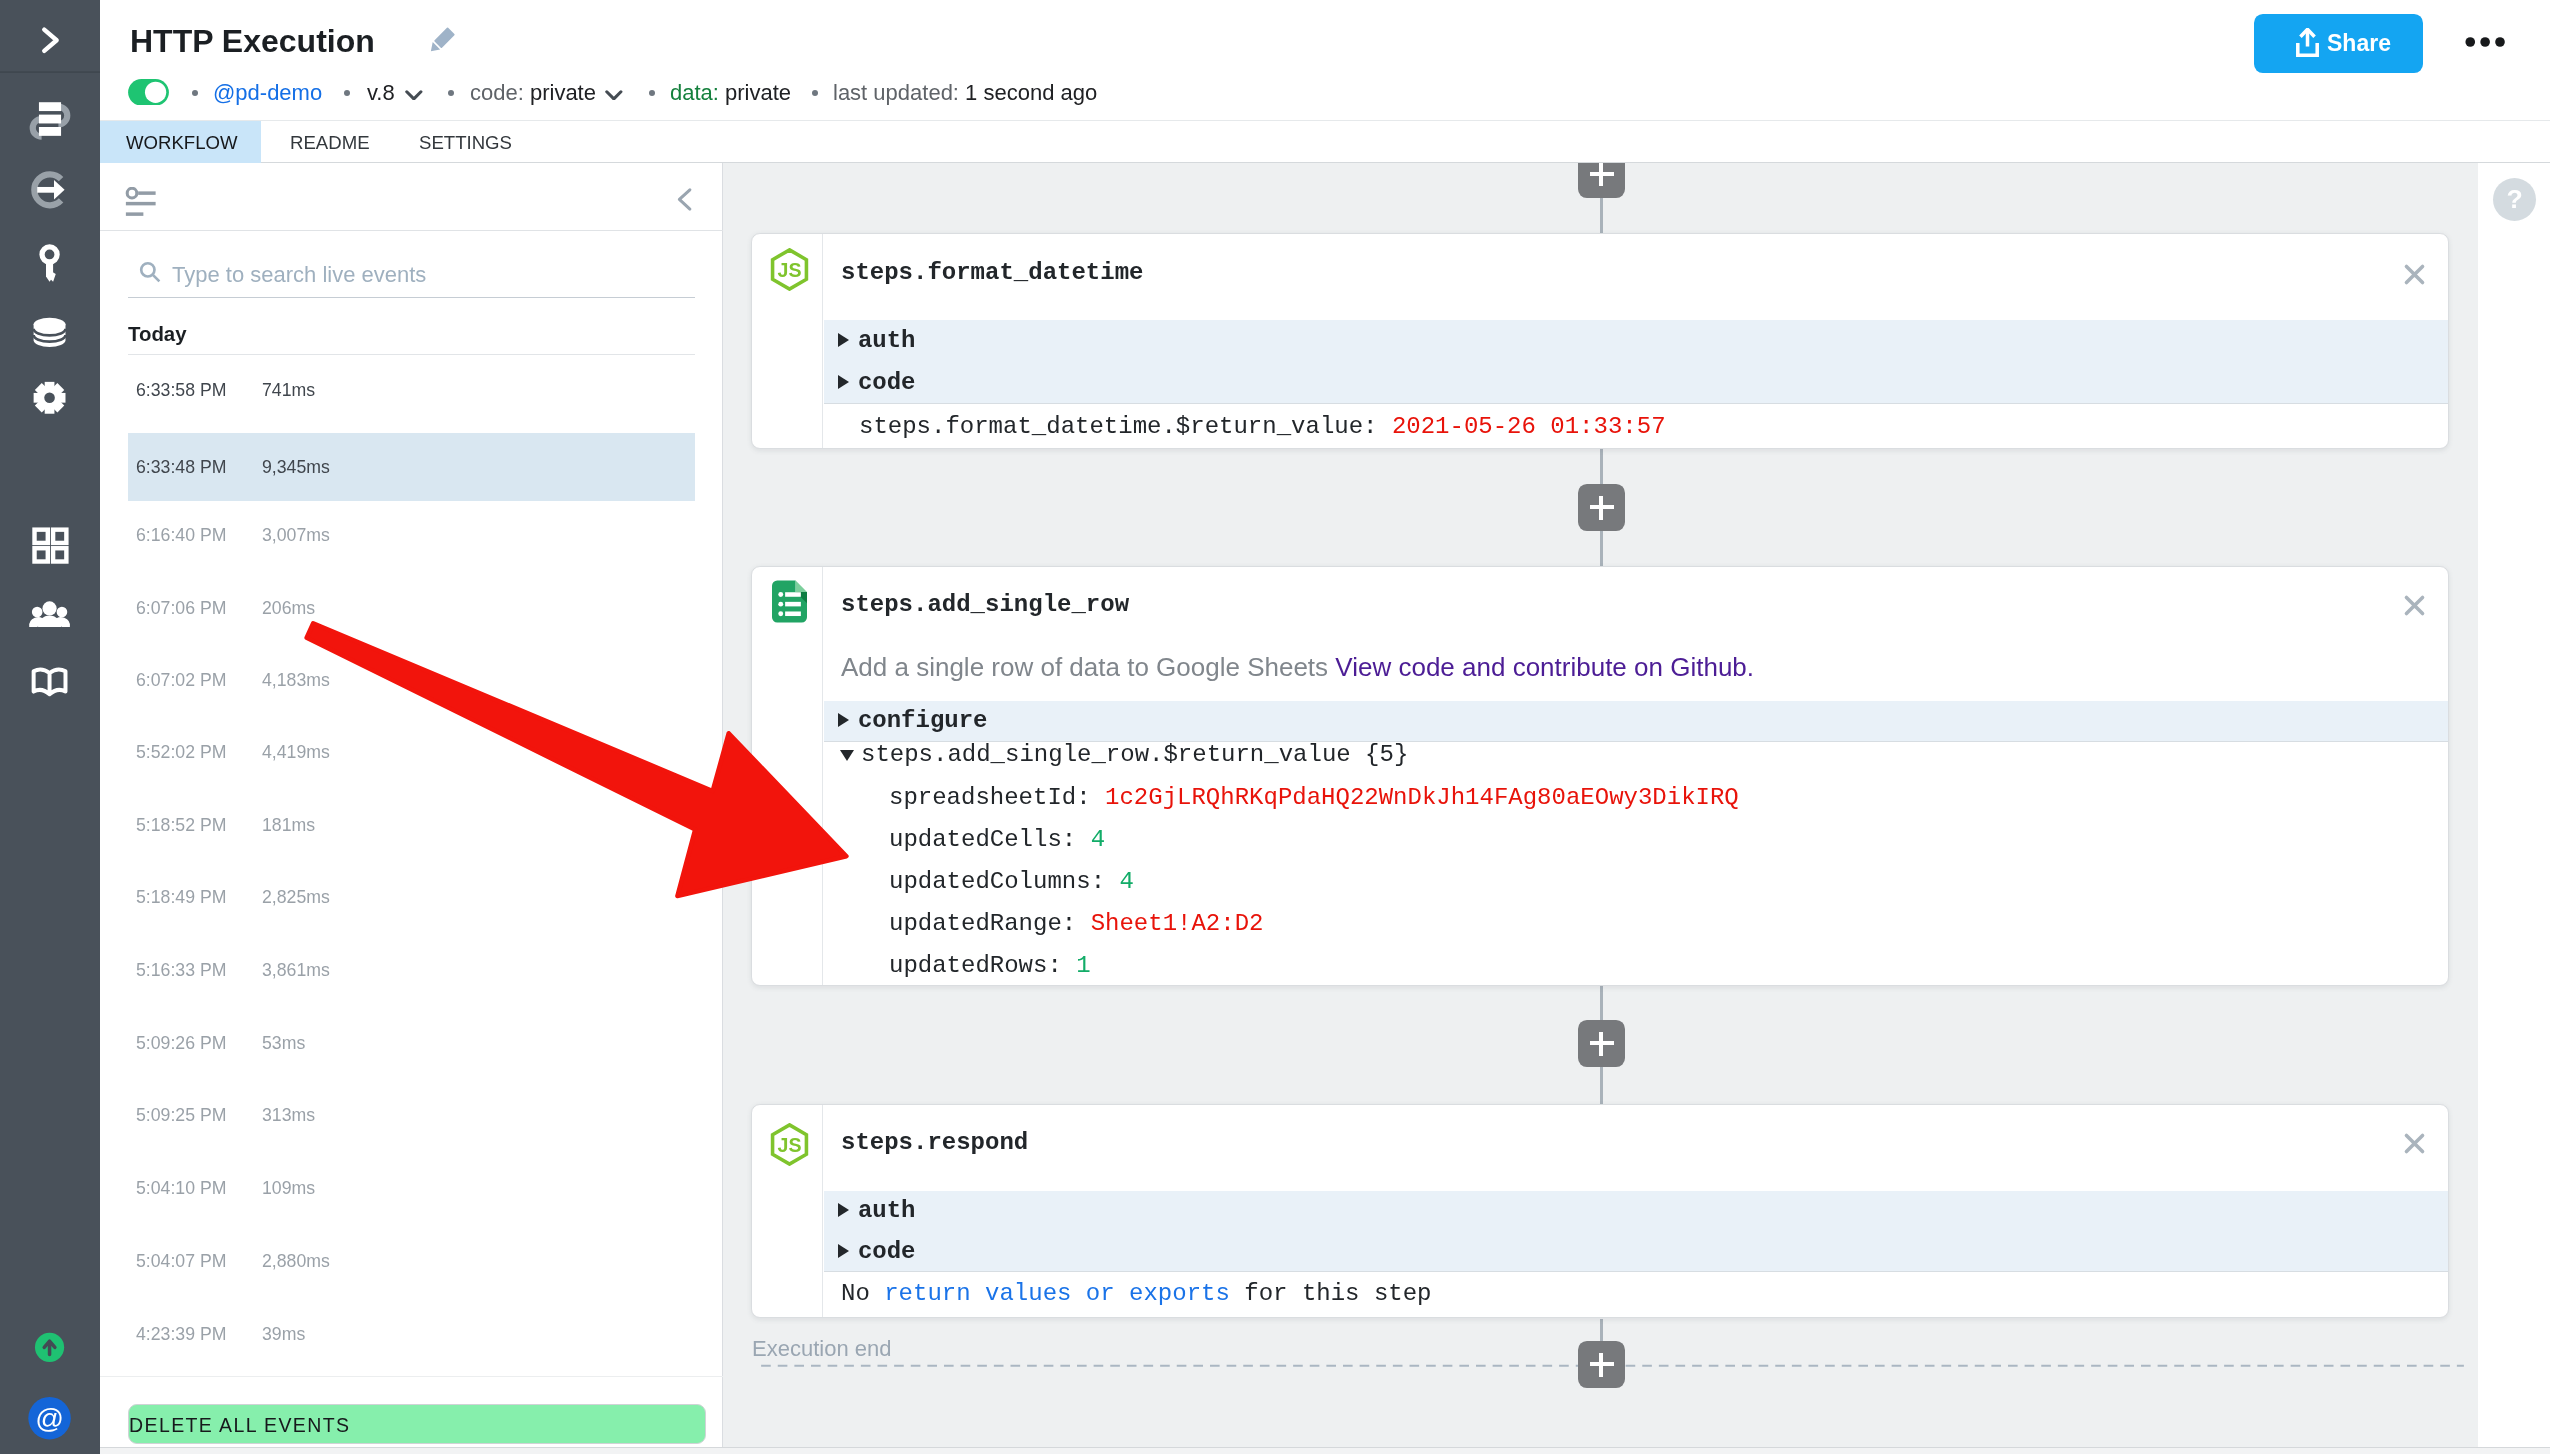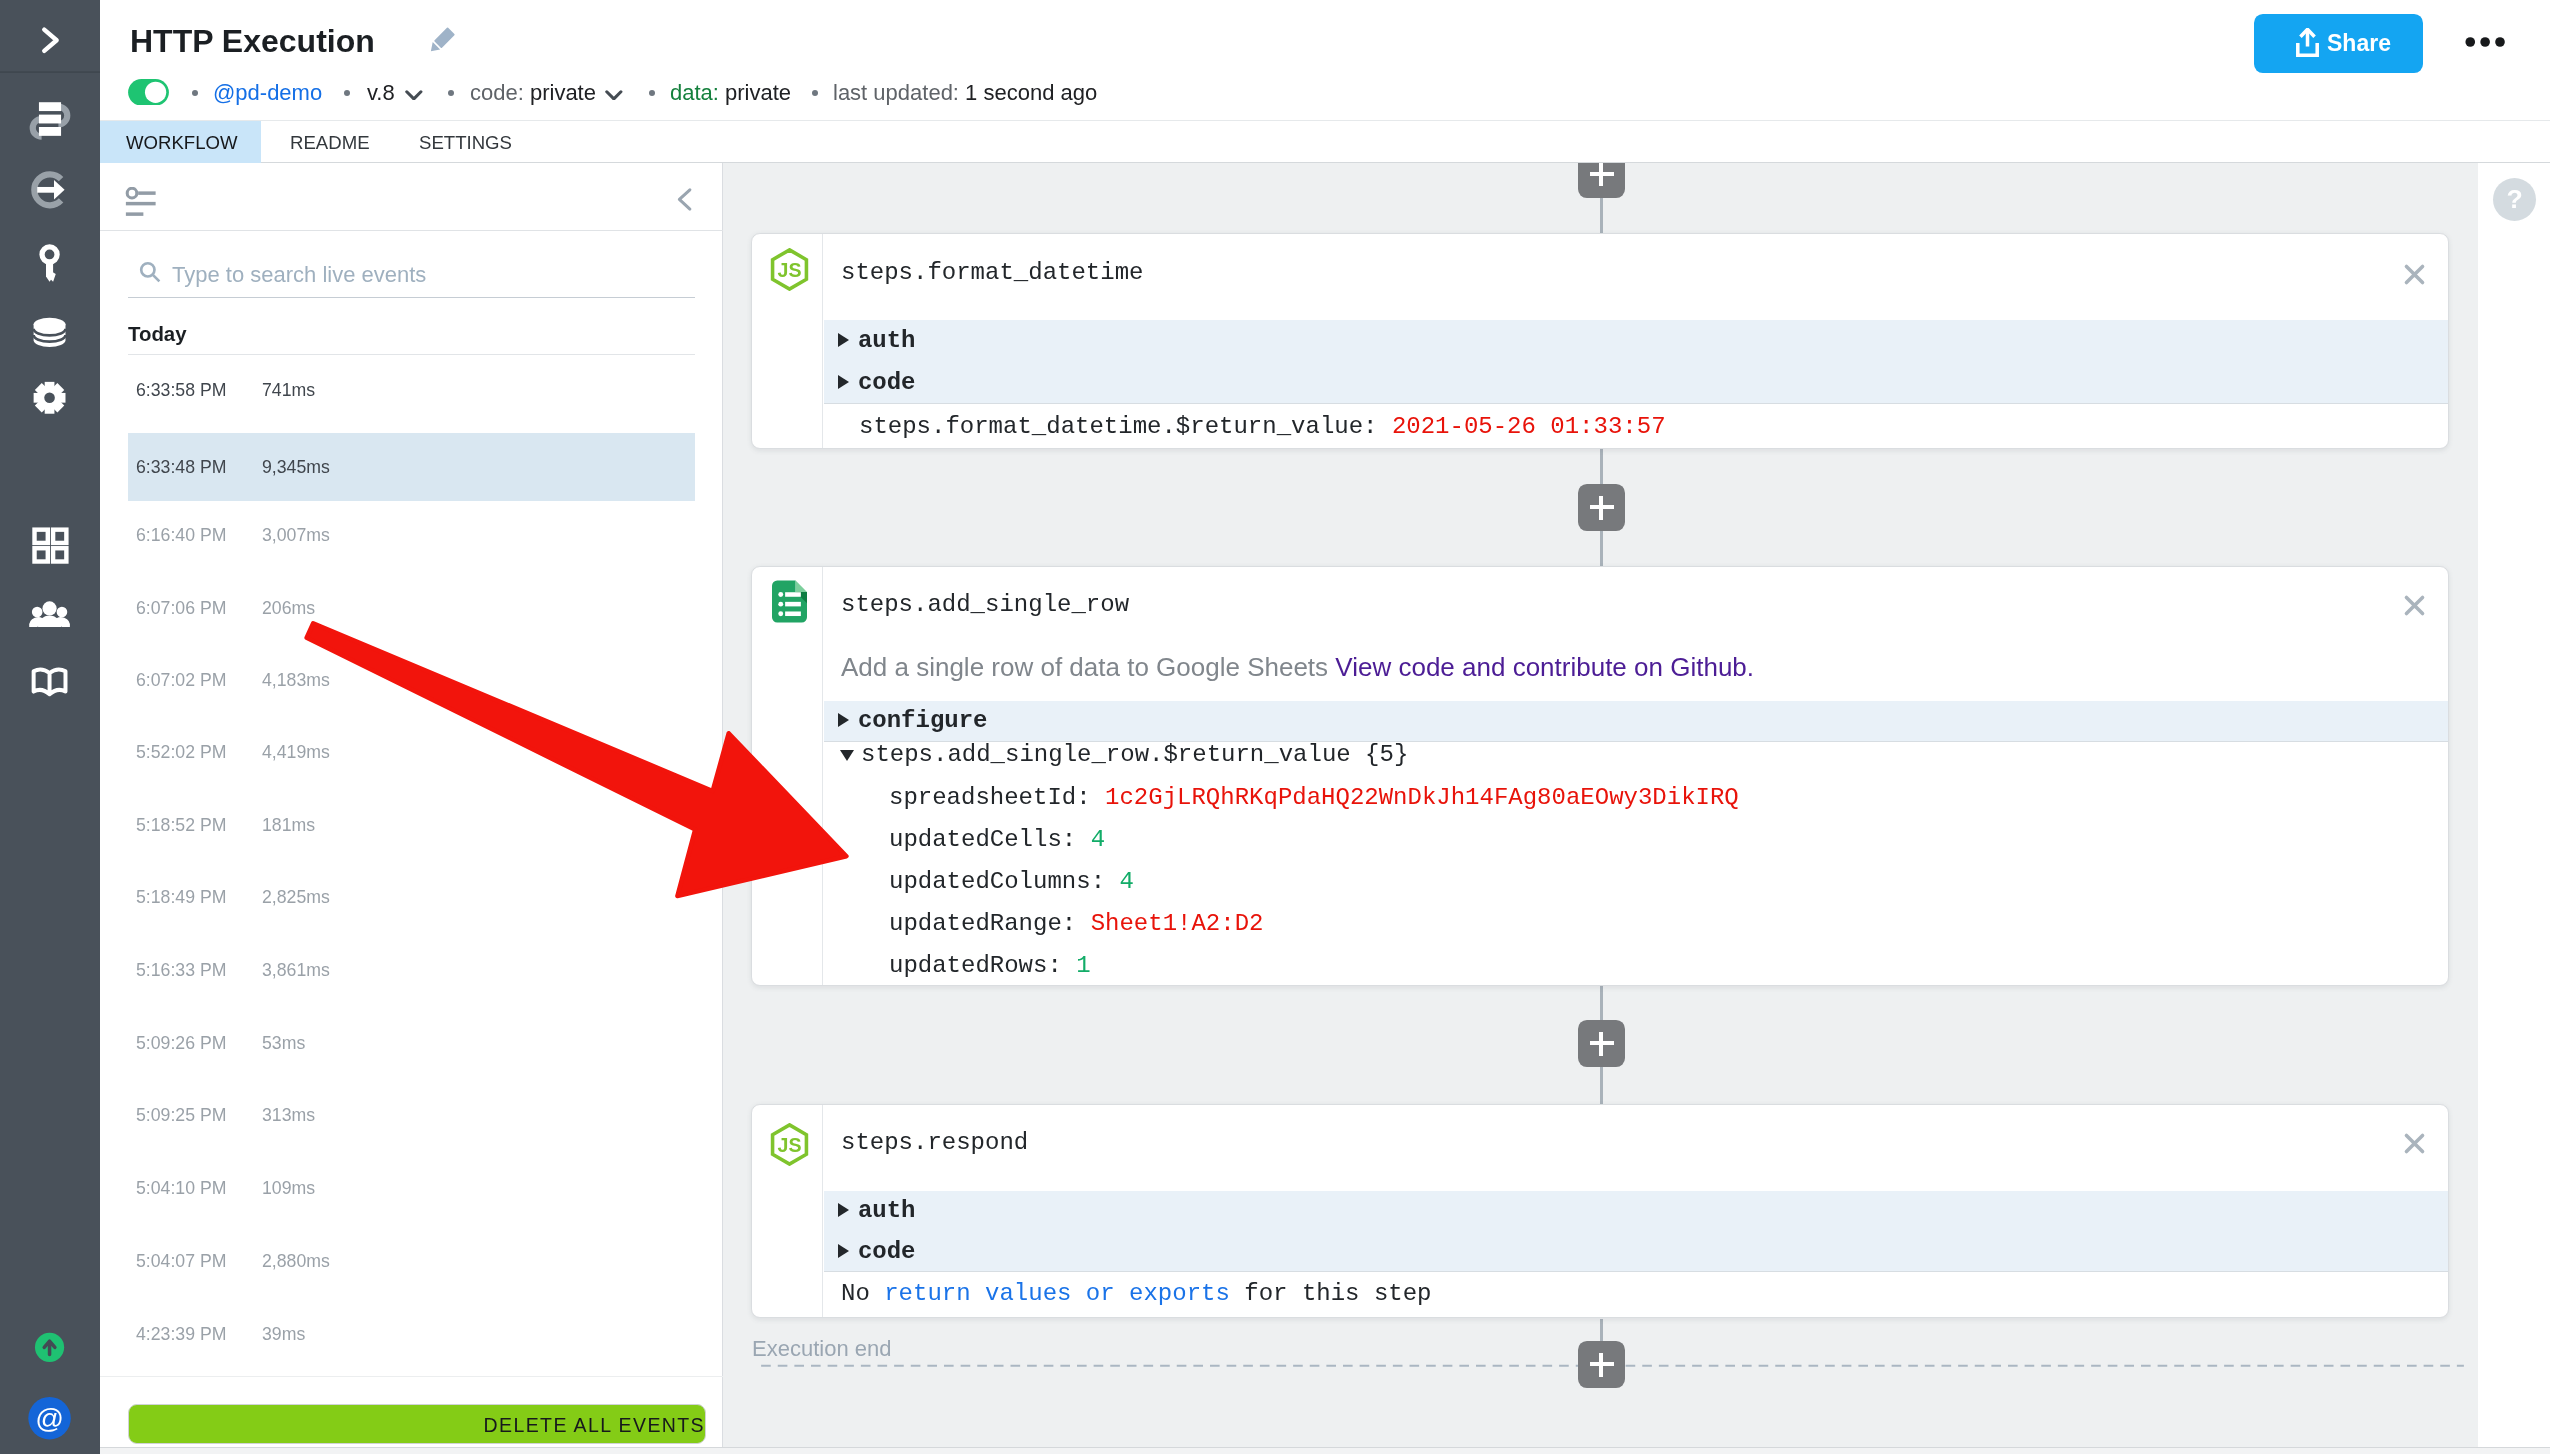--- a/index.html
+++ b/index.html
@@ -35,33 +35,33 @@
   #searchph { position:absolute; left:72px; top:99px; font-size:22px; color:#9fb0bf; }
   #searchline { position:absolute; left:28px; top:134px; width:567px; height:0.9px; background:#c6cdd4; }
   #today { position:absolute; left:28px; top:160px; font-size:20.4px; font-weight:bold; color:#1b1f23; }
   #todayline { position:absolute; left:28px; top:191px; width:567px; height:0.9px; background:#e2e5e8; }
   #selband { position:absolute; left:28px; top:270px; width:567px; height:68px; background:#d9e7f1; }
   .erow { position:absolute; left:0; width:623px; height:26.6px; font-size:17.7px; }
   .etime { position:absolute; left:36px; }
   .edur  { position:absolute; left:162px; }
   .dark { color:#40464d; }
   .gray { color:#9aa1a8; }
-  #delbtn { position:absolute; left:28px; top:1241px; width:578px; height:40px; border:0.9px solid #d0d3d6; border-radius:8.9px; background:#84cc16; text-align:right; font-size:19.5px; letter-spacing:1.4px; color:#17191c; line-height:40px; }
+  #delbtn { position:absolute; left:28px; top:1241px; width:578px; height:40px; border:0.9px solid #d0d3d6; border-radius:8.9px; background:#86efac; text-align:left; font-size:19.5px; letter-spacing:1.4px; color:#17191c; line-height:40px; }
 
   
   #canvas { left:723px; top:163px; width:1755px; height:1291px; background:#eef0f1; overflow:hidden; z-index:5; }
   .conn { position:absolute; left:877px; width:2.7px; background:#a9b2ba; }
   .plus { position:absolute; left:855px; width:47px; height:47px; background:#77797c; border-radius:8.9px; z-index:2; }
   .plus:before, .plus:after { content:""; position:absolute; background:#fff; }
   .plus:before { left:21px; top:11.5px; width:4.4px; height:24px; }
   .plus:after  { left:11.5px; top:21px; width:24px; height:4.4px; }
 
   .card { position:absolute; left:28px; width:1698px; background:#fff; border:0.9px solid #dadde0; border-radius:8.9px; box-shadow:0 1.8px 5.3px rgba(70,80,90,0.10); }
   .iconcol { position:absolute; left:0; top:0; bottom:0; width:71px; border-right:0.9px solid #e4e7ea; }
-  .ctitle { position:absolute; left:89px; font-size:24px; font-weight:normal; color:#22262a; }
+  .ctitle { position:absolute; left:89px; font-size:24px; font-weight:bold; color:#22262a; }
   .cclose { position:absolute; left:1650px; width:25px; height:25px; }
   .band { position:absolute; left:72px; right:0; background:#e9f1f8; border-bottom:0.9px solid #d7dde2; }
   .brow { position:absolute; left:14px; font-size:24px; font-weight:bold; color:#22262a;text-align:right; }
   .tri { display:inline-block; width:0; height:0; border-left:11.5px solid #23272b; border-top:7px solid transparent; border-bottom:7px solid transparent; margin-right:8.9px; }
   .trid { display:inline-block; width:0; height:0; border-top:11.5px solid #23272b; border-left:7px solid transparent; border-right:7px solid transparent; margin-right:7px; }
   .crow { position:absolute; font-size:24px; color:#22262a; white-space:pre; }
   .red { color:#e8130a;font-family:Liberation Mono, monospace; }
   .grn { color:#12ac68; }
   .blu { color:#1a73e8; }
 

